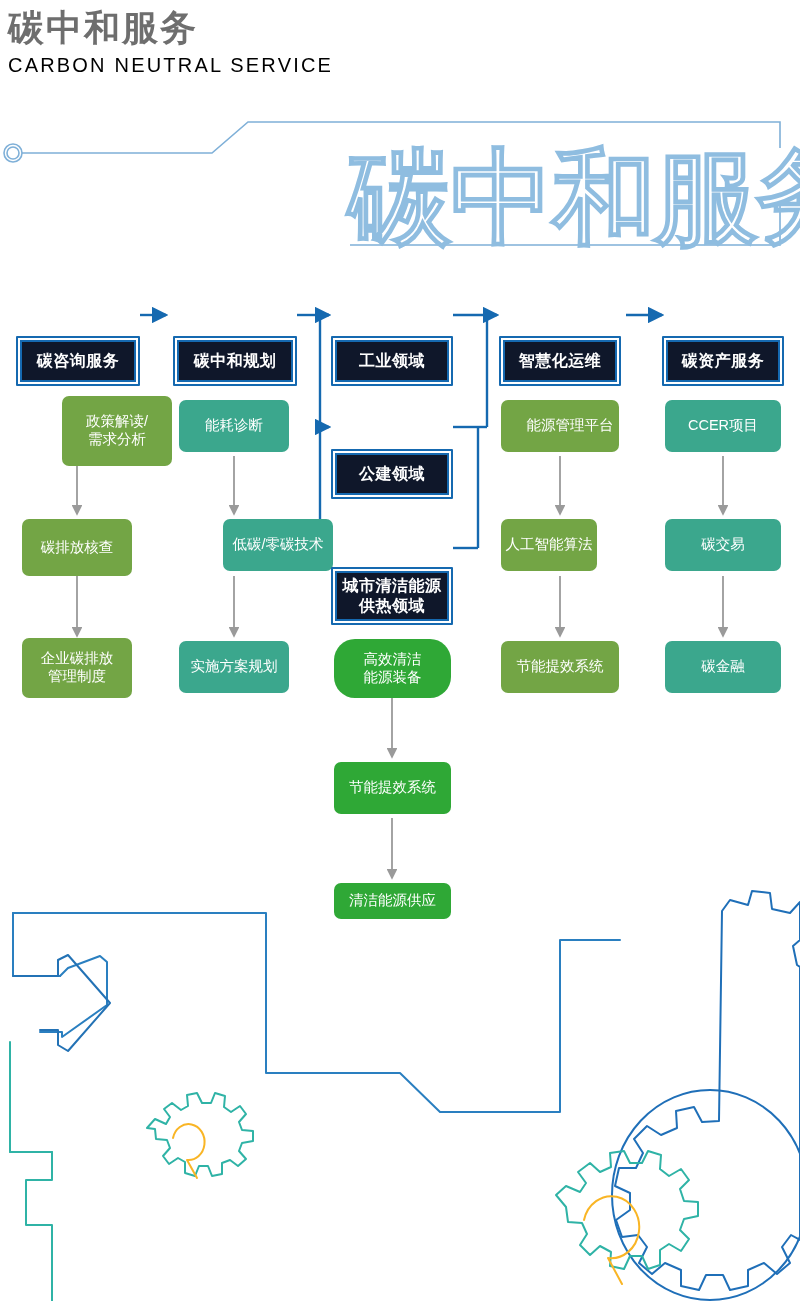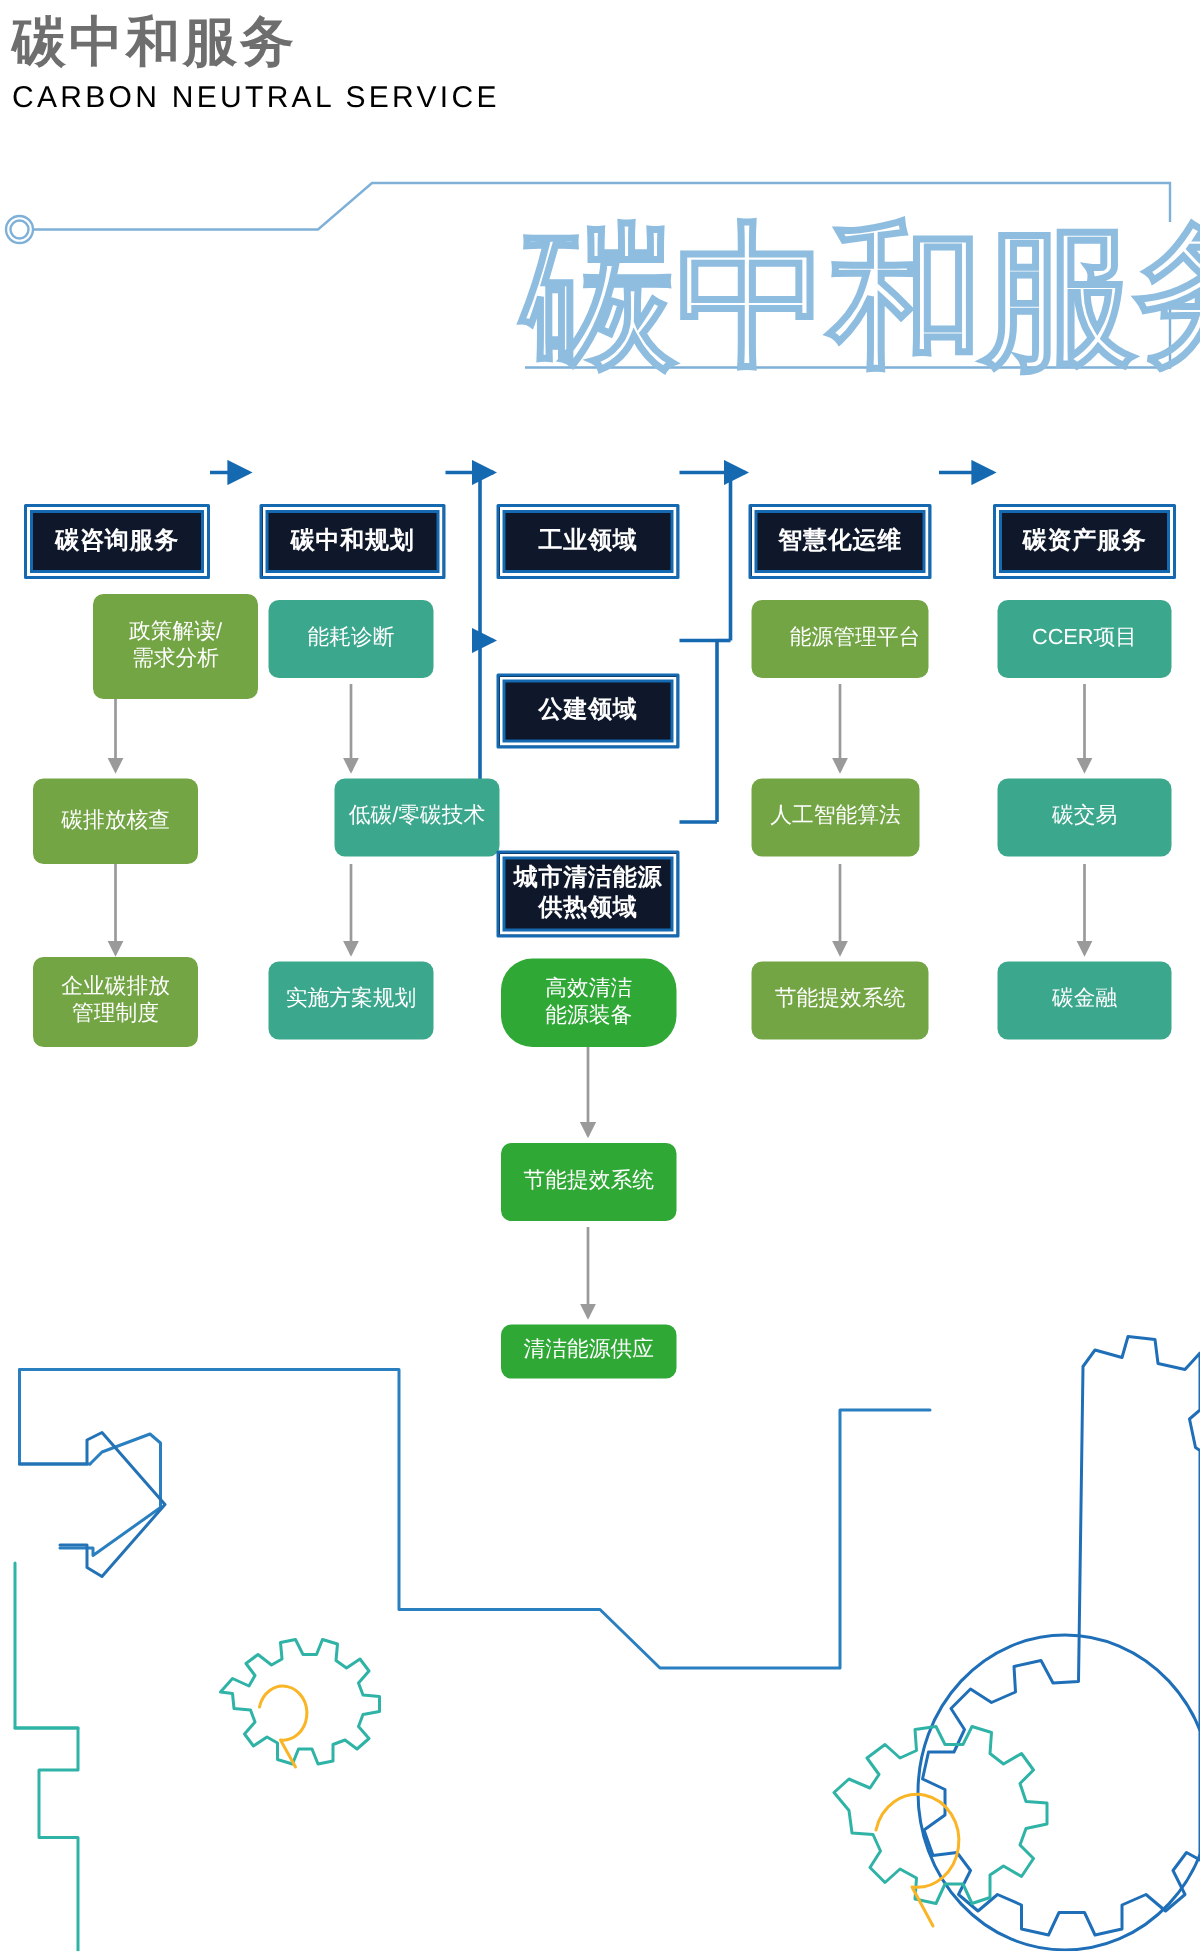--- a/index.html
+++ b/index.html
@@ -173,21 +173,21 @@
     <div class="node blue" style="left:331px;top:403px;width:122px;height:50px;">公建领域</div>
     <div class="node blue" style="left:331px;top:521px;width:122px;height:58px;">城市清洁能源
 供热领域</div>
     <div class="node brightgreen" style="left:334px;top:639px;width:117px;height:59px;border-radius:21px;">高效清洁
 能源装备</div>
     <div class="node brightgreen" style="left:334px;top:762px;width:117px;height:52px;">节能提效系统</div>
     <div class="node brightgreen" style="left:334px;top:883px;width:117px;height:36px;">清洁能源供应</div>
 
     <div class="node blue" style="left:499px;top:290px;width:122px;height:50px;text-align:right;">智慧化运维</div>
     <div class="node green" style="left:501px;top:400px;width:118px;height:52px;padding-left:20px;">能源管理平台</div>
-    <div class="node green" style="left:501px;top:519px;width:112px;height:52px;">人工智能算法</div>
+    <div class="node green" style="left:501px;top:519px;width:96px;height:52px;">人工智能算法</div>
     <div class="node green" style="left:501px;top:641px;width:118px;height:52px;">节能提效系统</div>
 
     <div class="node blue" style="left:662px;top:290px;width:122px;height:50px;">碳资产服务</div>
     <div class="node teal" style="left:665px;top:400px;width:116px;height:52px;">CCER项目</div>
     <div class="node teal" style="left:665px;top:519px;width:116px;height:52px;">碳交易</div>
     <div class="node teal" style="left:665px;top:641px;width:116px;height:52px;">碳金融</div>
   </div>
 
   <div id="bottomdeco">
     <svg width="800" height="421" viewBox="0 0 800 421" xmlns="http://www.w3.org/2000/svg">

